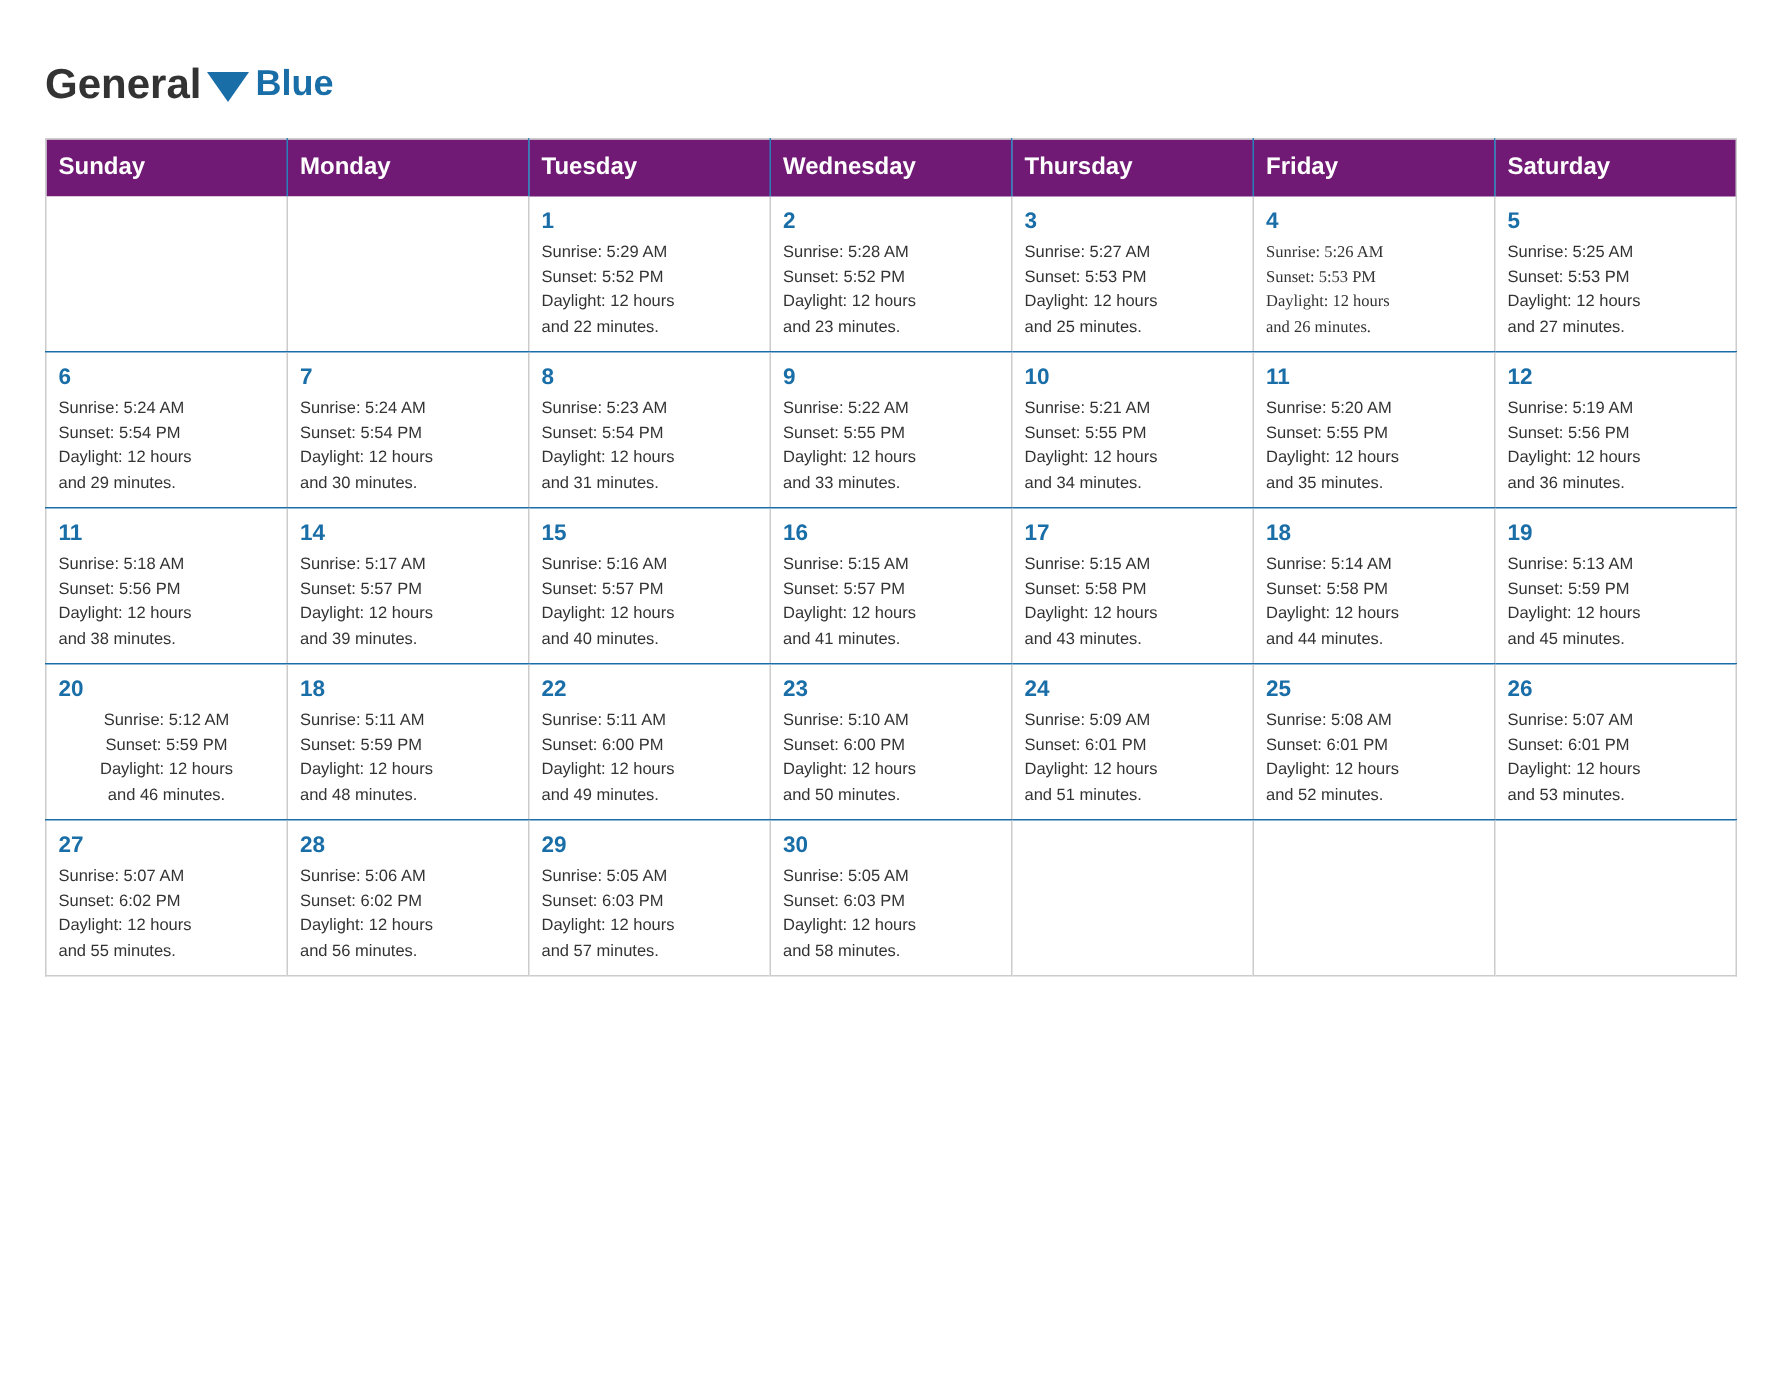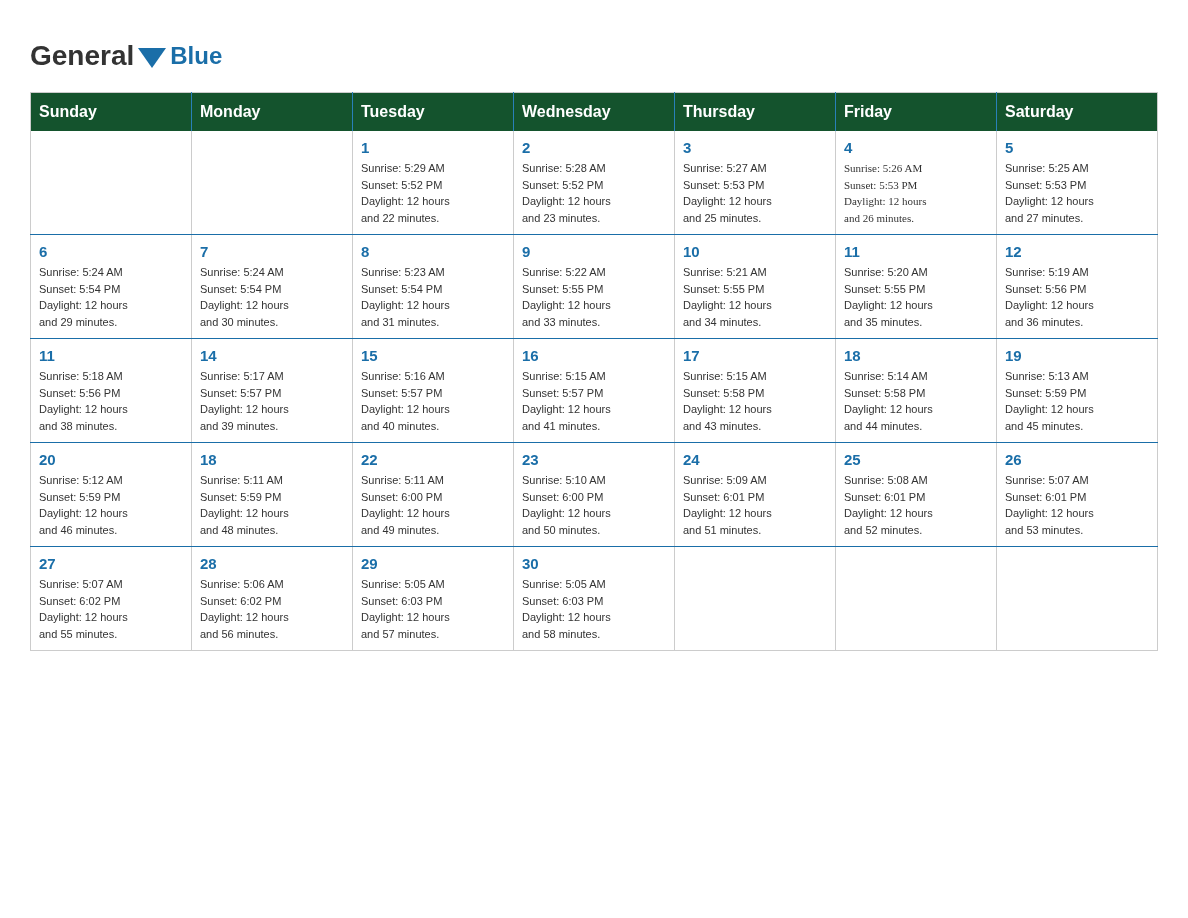--- a/index.html
+++ b/index.html
@@ -61,21 +61,21 @@
       font-size: 22px;
       color: #444;
       margin-top: 4px;
     }
     .calendar {
       width: 100%;
       border-collapse: collapse;
       border: 1px solid #ccc;
     }
     .calendar thead tr th {
-      background-color: #14532d;
+      background-color: #701a75;
       color: #fff;
       padding: 10px 8px;
       text-align: left;
       font-size: 16px;
       font-weight: bold;
       border-right: 1px solid #2980b9;
     }
     .calendar thead tr th:last-child {
       border-right: none;
     }
@@ -278,21 +278,21 @@
           <span class="day-number">19</span>
           <div class="day-info" style="white-space: pre-line;">Sunrise: 5:13 AM
 Sunset: 5:59 PM
 Daylight: 12 hours
 and 45 minutes.</div>
         </td>
       </tr>
       <tr>
         <td>
           <span class="day-number">20</span>
-          <div class="day-info" style="white-space: pre-line;">Sunrise: 5:12 AM
+          <div class="day-info" style="white-space: pre-line; text-align: center;">Sunrise: 5:12 AM
 Sunset: 5:59 PM
 Daylight: 12 hours
 and 46 minutes.</div>
         </td>
         <td>
           <span class="day-number">18</span>
           <div class="day-info" style="white-space: pre-line;">Sunrise: 5:11 AM
 Sunset: 5:59 PM
 Daylight: 12 hours
 and 48 minutes.</div>

